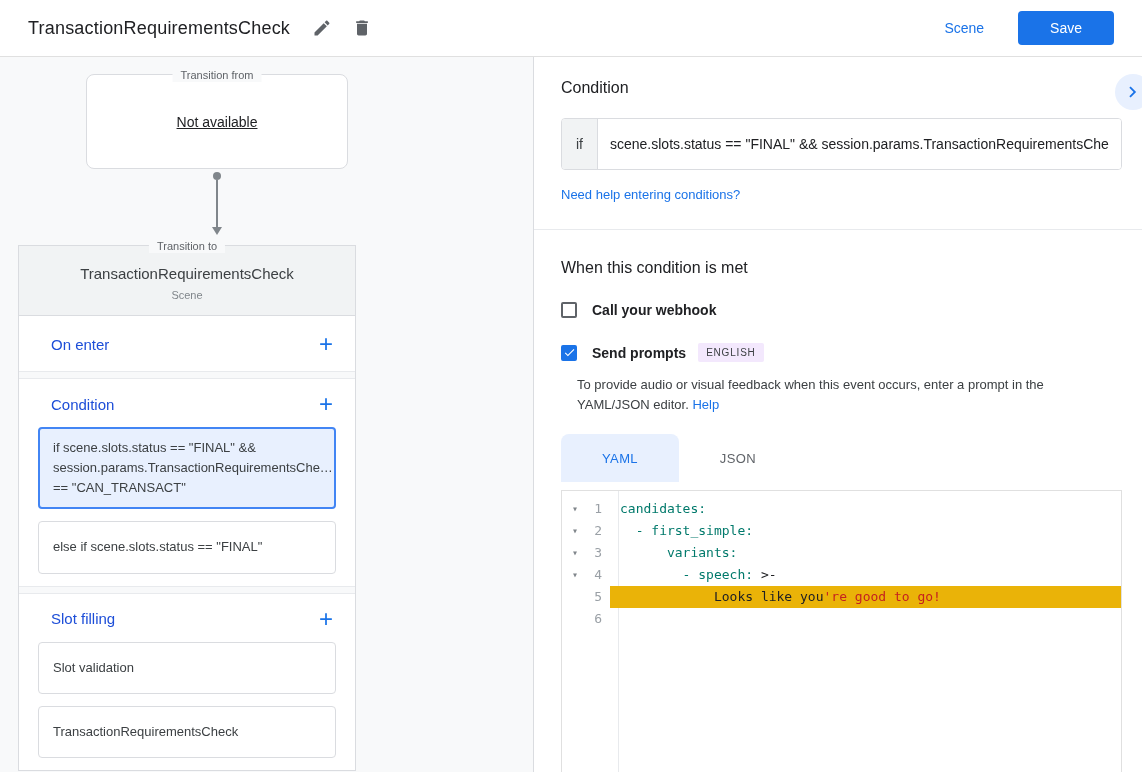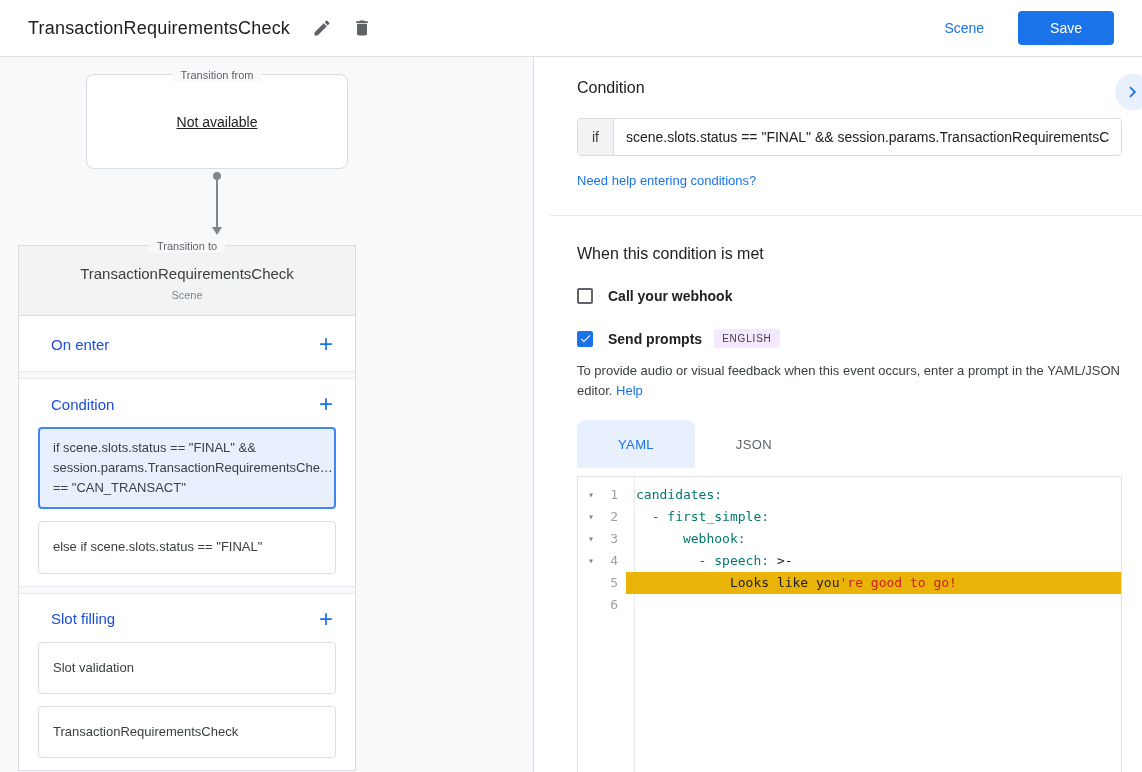--- a/index.html
+++ b/index.html
@@ -13,21 +13,21 @@
   .topbar-left { display:flex; align-items:center; }
   .page-title { font-size:18px; font-weight:400; margin:0 16px 0 0; letter-spacing:.2px; color:#202124; }
   .icon-btn { background:none; border:none; padding:6px; margin-right:8px; cursor:pointer; display:flex; align-items:center; }
   .icon-btn svg { fill:#5f6368; width:20px; height:20px; }
   .topbar-right { display:flex; align-items:center; gap:28px; }
   .cancel-btn { background:none; border:none; color:#1a73e8; font-size:14px; font-weight:500; cursor:pointer; font-family:inherit; }
   .save-btn { background:#1a73e8; color:#fff; border:none; border-radius:4px; font-size:14px; font-weight:500;
               padding:9px 32px; cursor:pointer; font-family:inherit; }
 
   
-  .content { flex:1; display:flex; min-height:0;gap:16px; }
+  .content { flex:1; display:flex; min-height:0; }
 
   
   .left-panel { width:534px; flex:0 0 534px; background:#f8f9fa; border-right:1px solid #dadce0;
                 padding-top:17px; overflow:hidden; }
   .tf-box { width:262px; height:95px; margin-left:86px; background:#fff; border:1px solid #dadce0;
             border-radius:8px; position:relative; display:flex; align-items:center; justify-content:center; }
   .float-label { position:absolute; top:-7px; left:50%; transform:translateX(-50%); background:#f8f9fa;
                  padding:0 8px; font-size:11px; color:#5f6368; white-space:nowrap; line-height:14px; }
   .tf-value { font-size:14px; color:#202124;text-decoration:underline; }
 
@@ -53,38 +53,38 @@
               padding:15px 14px; font-size:13px; color:#3c4043; line-height:1.55; cursor:pointer; }
   .cond-box.selected { background:#e8f0fe; border:2px solid #4285f4; white-space:pre-line; padding:9px 13px; }
 
   
   .right-panel { flex:1; background:#fff; position:relative; padding:22px 20px 0 27px; overflow:hidden; }
   .rp-heading { font-size:16px; font-weight:400; color:#202124; margin:0; }
   .collapse-btn { position:absolute; top:17px; right:-9px; width:36px; height:36px; border-radius:50%;
                   border:none; background:#e8f0fe; cursor:pointer; display:flex; align-items:center; justify-content:center; padding:0; }
   .collapse-btn svg { fill:#1a73e8; width:22px; height:22px; }
 
-  .if-row { margin-top:21px; height:38px; border:1px solid #dadce0; border-radius:4px; display:flex; overflow:hidden; }
+  .if-row { margin-top:21px; height:52px; border:1px solid #dadce0; border-radius:4px; display:flex; overflow:hidden; }
   .if-cell { width:36px; flex:0 0 36px; background:#f1f3f4; border-right:1px solid #dadce0; display:flex;
              align-items:center; justify-content:center; font-size:14px; color:#3c4043; }
   .cond-input { flex:1; border:none; outline:none; padding:0 12px; font-size:14px; color:#202124;
                 font-family:inherit; background:#fff; min-width:0; }
 
   .help-link { display:inline-block; margin-top:17px; font-size:13px; color:#1a73e8; text-decoration:none; cursor:pointer; }
   .rp-divider { border:none; border-top:1px solid #e8eaed; margin:26px -20px 0 -27px; }
   .when-heading { font-size:16px; font-weight:400; color:#202124; margin:29px 0 0; }
 
   .check-row { display:flex; align-items:center; margin-top:25px; cursor:pointer; }
   .checkbox { width:16px; height:16px; flex:0 0 16px; border:2px solid #5f6368; border-radius:2px; background:#fff; }
   .checkbox.checked { background:#1a73e8; border-color:#1a73e8; display:flex; align-items:center; justify-content:center; }
   .check-label { margin-left:15px; font-size:14px; font-weight:700; color:#202124; }
   .lang-badge { margin-left:12px; background:#f3e8fd; color:#3c4043; font-size:10px; letter-spacing:.8px;
                 padding:4px 8px; border-radius:2px; }
 
-  .rp-desc { margin:13px 0 0; font-size:13px; color:#3c4043; line-height:1.55; max-width:572px; }
+  .rp-desc { margin:13px 16px 0; font-size:13px; color:#3c4043; line-height:1.55; max-width:572px; }
   .inline-link { color:#1a73e8; text-decoration:none; cursor:pointer; }
 
   .tabs { display:flex; margin-top:19px; }
   .tab { width:118px; height:48px; display:flex; align-items:center; justify-content:center; font-size:13px;
          font-weight:500; letter-spacing:.4px; color:#5f6368; border-radius:8px 8px 0 0; cursor:pointer; }
   .tab.active { background:#e8f0fe; color:#1a73e8; }
 
   .editor { margin-top:8px; border:1px solid #e0e0e0; height:312px; position:relative; background:#fff;
             font-family:"DejaVu Sans Mono","Liberation Mono",monospace; font-size:13px; padding-top:7px; }
   .editor::before { content:""; position:absolute; left:56px; top:0; bottom:0; width:1px; background:#e8eaed; }
@@ -233,21 +233,21 @@
           <span class="ed-code"><span class="tok-key">candidates:</span></span>
         </div>
         <div class="ed-line">
           <span class="ed-fold">▾</span>
           <span class="ed-num">2</span>
           <span class="ed-code"><span class="tok-key">  - first_simple:</span></span>
         </div>
         <div class="ed-line">
           <span class="ed-fold">▾</span>
           <span class="ed-num">3</span>
-          <span class="ed-code"><span class="tok-key">      webhook:</span></span>
+          <span class="ed-code"><span class="tok-key">      variants:</span></span>
         </div>
         <div class="ed-line">
           <span class="ed-fold">▾</span>
           <span class="ed-num">4</span>
           <span class="ed-code"><span class="tok-key">        - speech:</span><span class="tok-plain"> &gt;-</span></span>
         </div>
         <div class="ed-line active">
           <span class="ed-fold"></span>
           <span class="ed-num">5</span>
           <span class="ed-code"><span class="tok-plain">            Looks like you</span><span class="tok-string">'re good to go!</span></span>

